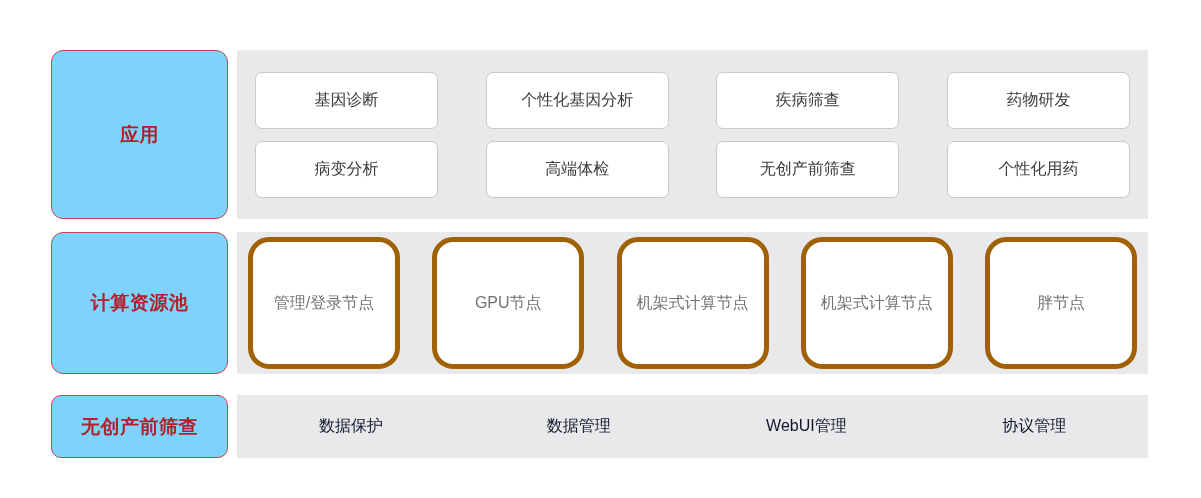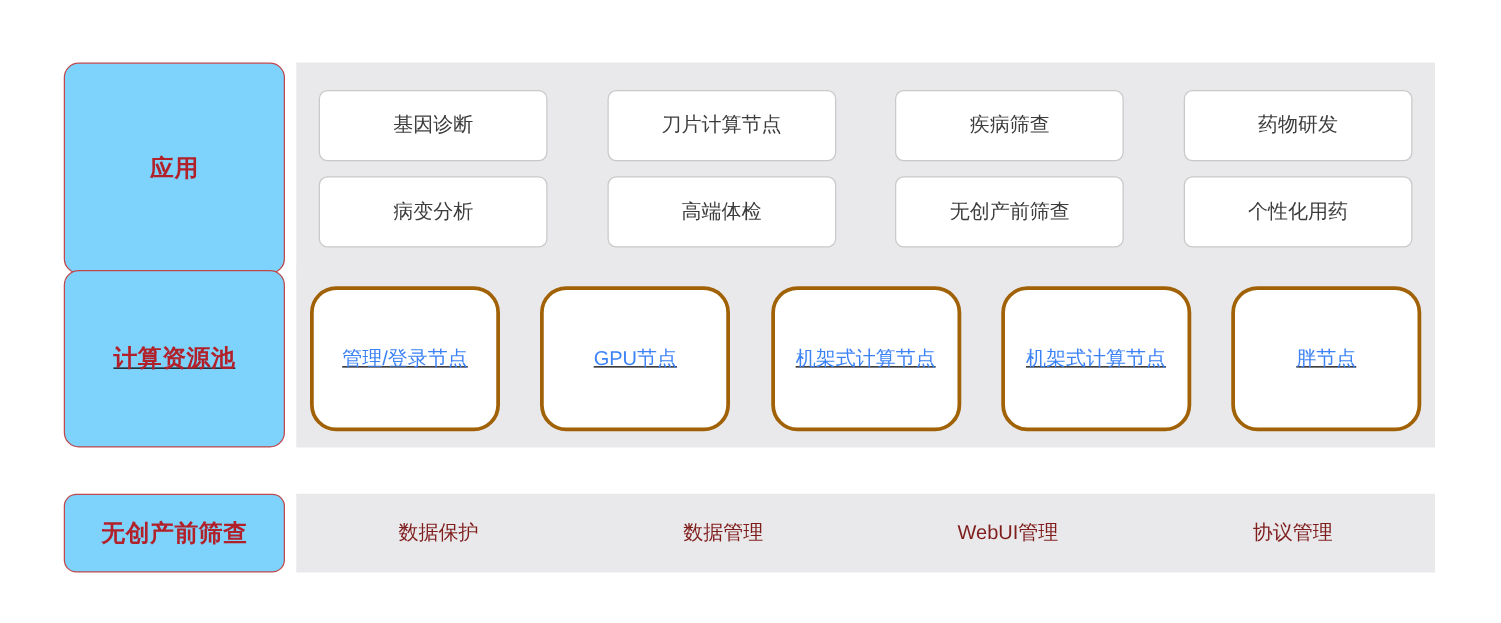--- a/index.html
+++ b/index.html
@@ -76,82 +76,81 @@
     border-radius: 7px;
     display: flex;
     align-items: center;
     justify-content: center;
     font-size: 16px;
     color: #3c3c3c;
   }
 
   
   #row-compute {
-    top: 216px;
+    top: 232px;
     width: 1097px;
     height: 142px;
-    text-decoration: underline;
   }
   #row-compute .row-label { font-size: 19px; }
   #compute-panel {
     display: flex;
     align-items: center;
     justify-content: space-between;
     padding: 9px 11px;
   }
   .compute-card {
     box-sizing: border-box;
     width: 152px;
-    height: 116px;
-    background: #ffffff;
-    border: 3px solid #a16207;
+    height: 132px;
+    background: #ffffff;
+    border: 5px solid #a16207;
     border-radius: 21px;
     display: flex;
     align-items: center;
     justify-content: center;
     font-size: 16px;
-    color: #3b82f6;
+    color: #737373;
     text-align: center;
   }
 
   
   #row-storage {
     top: 395px;
     width: 1097px;
     height: 63px;
   }
   #row-storage .row-label { font-size: 19px; border-radius: 10px; }
   #storage-panel {
     display: flex;
     align-items: center;
   }
   .storage-item {
     flex: 1 1 0;
     text-align: center;
     font-size: 16px;
-    color: #7f1d1d;
+    color: #0f172a;
   }
 </style>
 </head>
 <body>
 
 <div id="diagram">
 
   <div class="row" id="row-app">
     <div class="row-label">
       <span>应用</span>
     </div>
     <div class="row-panel" id="app-panel">
 
       <div class="app-grid">
         <div class="app-card">
           <span>基因诊断</span>
         </div>
         <div class="app-card">
-          <span>刀片计算节点</span>
+          <span>个性化基因分析</span>
         </div>
         <div class="app-card">
           <span>疾病筛查</span>
         </div>
         <div class="app-card">
           <span>药物研发</span>
         </div>
       </div>
 
       <div class="app-grid">

